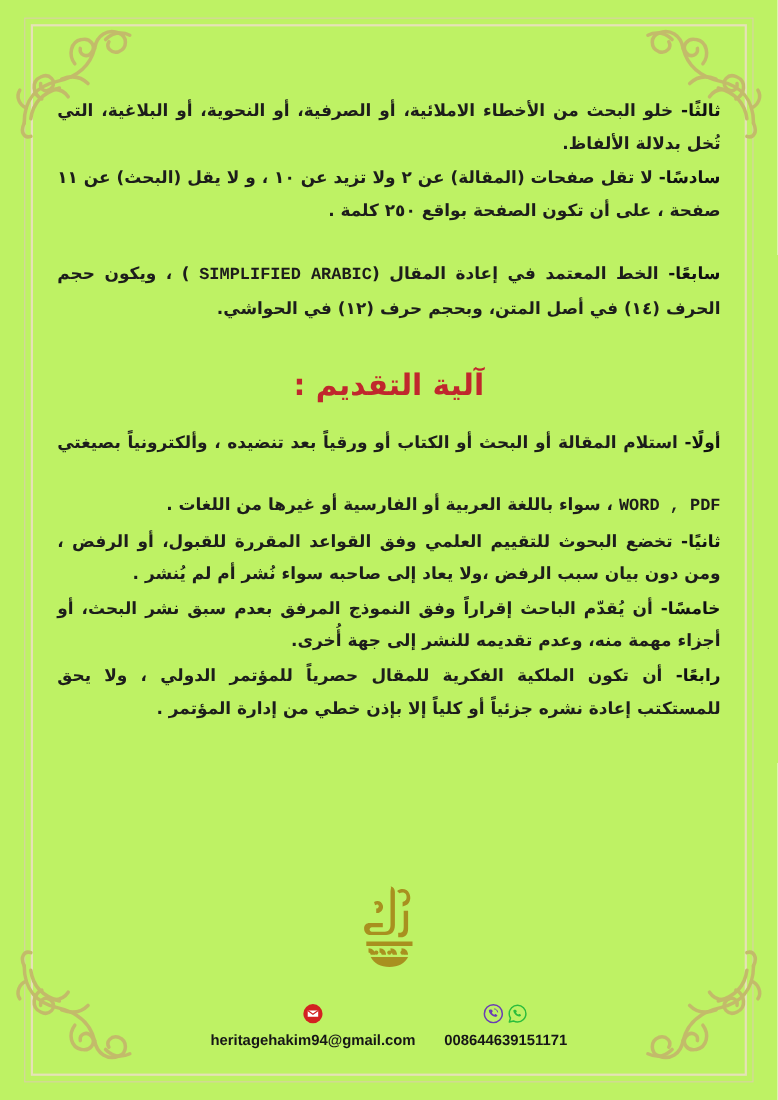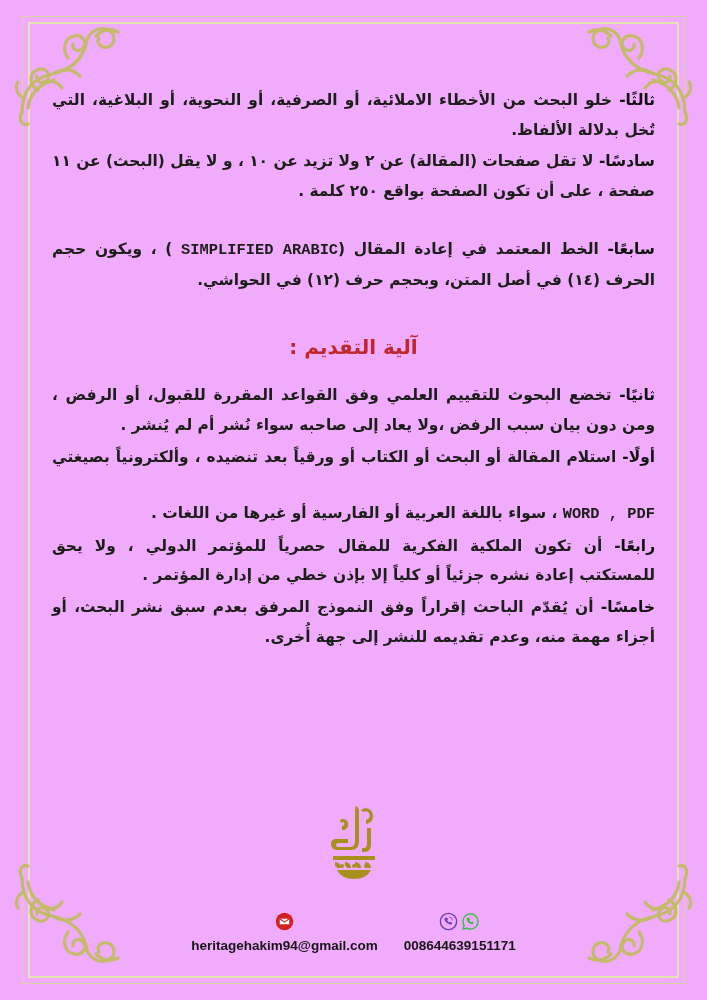--- a/index.html
+++ b/index.html
@@ -8,21 +8,21 @@
     padding: 0;
     background: #ffffff;
   }
   body {
     font-family: "DejaVu Sans", "Liberation Sans", sans-serif;
   }
   .page {
     position: relative;
     width: 707px;
     height: 1000px;
-    background: #f0abfc;
+    background: #bef264;
     overflow: hidden;
     box-sizing: border-box;
   }
   
   .frame-outer {
     position: absolute;
     left: 22px;
     top: 16px;
     right: 22px;
     bottom: 16px;
@@ -76,21 +76,21 @@
   .latin {
     direction: ltr;
     unicode-bidi: embed;
     display: inline-block;
     font-family: Liberation Mono, monospace;
     font-weight: 700;
     margin-top: 28px;
   }
   .section-title {
     color: #c0272d;
-    font-size: 20px;
+    font-size: 27px;
     font-weight: 900;
     text-align: center;
     margin: 40px 0 22px 0;
     letter-spacing: 0.5px;
   }
   
   .logo-wrap {
     position: absolute;
     left: 0;
     right: 0;
@@ -205,34 +205,34 @@
       <span class="lead">سادسًا-</span><span> لا تقل صفحات (المقالة) عن ٢ ولا تزيد عن ١٠ ، و لا يقل (البحث) عن ١١ صفحة ، على أن تكون الصفحة بواقع ٢٥٠ كلمة .</span>
     </p>
 
     <p class="para">
       <span class="lead">سابعًا-</span><span> الخط المعتمد في إعادة المقال (</span><span class="latin">SIMPLIFIED ARABIC</span><span> ) ، ويكون حجم الحرف (١٤) في أصل المتن، وبحجم حرف (١٢) في الحواشي.</span>
     </p>
 
     <h2 class="section-title">آلية التقديم :</h2>
 
     <p class="para">
+      <span class="lead">أولًا-</span><span> استلام المقالة أو البحث أو الكتاب أو ورقياً بعد تنضيده ، وألكترونياً بصيغتي </span><span class="latin">WORD , PDF</span><span> ، سواء باللغة العربية أو الفارسية أو غيرها من اللغات .</span>
+    </p>
+
+    <p class="para">
       <span class="lead">ثانيًا-</span><span> تخضع البحوث للتقييم العلمي وفق القواعد المقررة للقبول، أو الرفض ، ومن دون بيان سبب الرفض ،ولا يعاد إلى صاحبه سواء نُشر أم لم يُنشر .</span>
     </p>
 
-    <p class="para">
-      <span class="lead">أولًا-</span><span> استلام المقالة أو البحث أو الكتاب أو ورقياً بعد تنضيده ، وألكترونياً بصيغتي </span><span class="latin">WORD , PDF</span><span> ، سواء باللغة العربية أو الفارسية أو غيرها من اللغات .</span>
-    </p>
-
+
+    <p class="para">
+      <span class="lead">خامسًا-</span><span> أن يُقدّم الباحث إقراراً وفق النموذج المرفق بعدم سبق نشر البحث، أو أجزاء مهمة منه، وعدم تقديمه للنشر إلى جهة أُخرى.</span>
+    </p>
 
     <p class="para">
       <span class="lead">رابعًا-</span><span> أن تكون الملكية الفكرية للمقال حصرياً للمؤتمر الدولي ، ولا يحق للمستكتب إعادة نشره جزئياً أو كلياً إلا بإذن خطي من إدارة المؤتمر .</span>
-    </p>
-
-    <p class="para">
-      <span class="lead">خامسًا-</span><span> أن يُقدّم الباحث إقراراً وفق النموذج المرفق بعدم سبق نشر البحث، أو أجزاء مهمة منه، وعدم تقديمه للنشر إلى جهة أُخرى.</span>
     </p>
 
   </div>
 
   <div class="logo-wrap">
     <svg width="78" height="82" viewBox="0 0 78 82">
       <g fill="#a8901f">
         <path d="M40,6 c2,0 4,2 4,5 l0,30 c0,6 -3,9 -8,9 l-14,0 c-4,0 -6,-3 -6,-6 0,-3 2,-5 5,-5 l12,0 0,4 -10,0 c-1,0 -2,1 -2,2 0,1 1,2 2,2 l12,0 c3,0 5,-2 5,-6 l0,-30 c0,-2 1,-5 0,-5z"></path>
         <path d="M46,10 c4,-3 9,-2 11,2 2,4 1,9 -3,11 l-3,1 0,-4 2,-1 c2,-1 2,-4 1,-6 -1,-2 -4,-2 -6,-1z"></path>
         <path d="M25,20 c3,-2 7,-1 8,3 1,3 -1,6 -4,7 l-2,0 0,-4 1,0 c1,-1 2,-2 1,-3 0,-1 -2,-1 -3,0z"></path>

